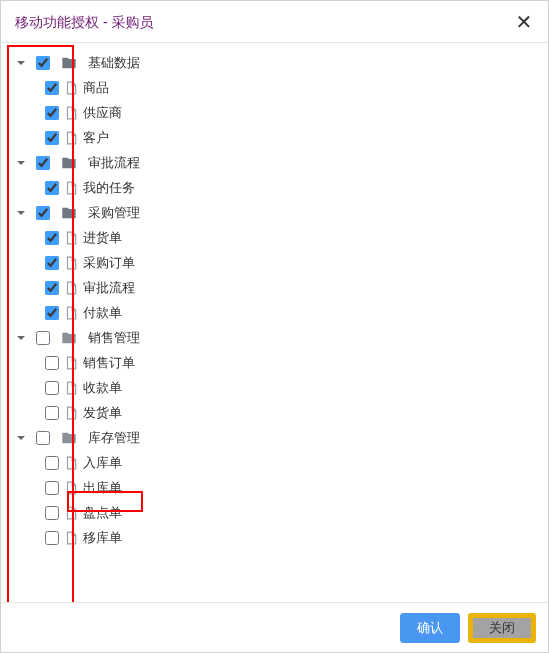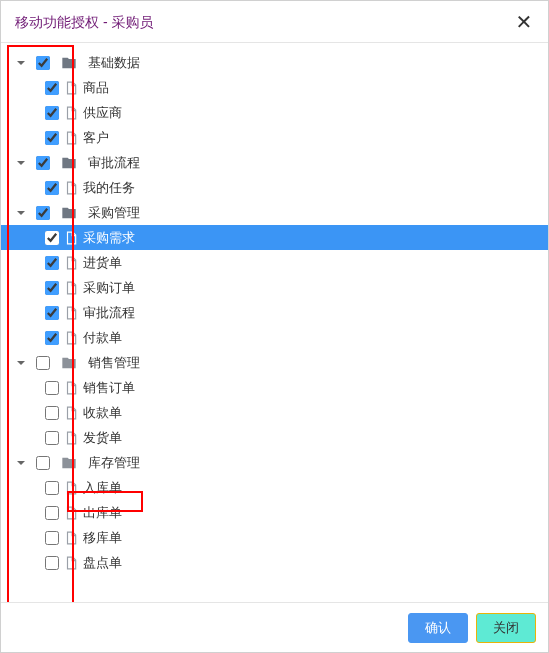--- a/index.html
+++ b/index.html
@@ -94,21 +94,21 @@
   .btn {
     height: 30px;
     padding: 0 16px;
     border-radius: 3px;
     font-size: 13px;
     cursor: pointer;
     margin-left: 8px;
     display:inline-flex; align-items:center;
   }
   .btn.primary { background:#4a97f2; color:#fff; border:1px solid #4a97f2; }
-  .btn.default { background:#5eead4; color:#333; border:1px solid #eab308; }
+  .btn.default { background:#a3a3a3; color:#333; border:5px solid #eab308; }
 
   
   .hl {
     position: absolute;
     border: 2px solid #ff0000;
     pointer-events: none;
     z-index: 5;
   }
 
   .cut {
@@ -205,31 +205,20 @@
           </svg>
         </span>
     <input type="checkbox" class="cb" checked="" style="">
     <span class="ficon folder">
           <svg viewBox="0 0 24 24" width="16" height="16">
             <path fill="#6f7782" d="M10 4H2v16h20V6H12l-2-2z"></path>
           </svg>
         </span>
     <span class="label">采购管理</span>
   </div>
-      <div class="node d1 sel">
-    <span class="toggle"></span>
-    <input type="checkbox" class="cb" checked="" style="accent-color: rgb(255, 255, 255);">
-    <span class="ficon file">
-          <svg viewBox="0 0 24 24" width="14" height="14">
-            <path fill="none" stroke="#fff" stroke-width="2" d="M6 2h9l5 5v15H6z"></path>
-            <path fill="none" stroke="#fff" stroke-width="2" d="M14 2v6h6"></path>
-          </svg>
-        </span>
-    <span class="label">采购需求</span>
-  </div>
       <div class="node d1">
     <span class="toggle"></span>
     <input type="checkbox" class="cb" checked="" style="">
     <span class="ficon file">
           <svg viewBox="0 0 24 24" width="14" height="14">
             <path fill="none" stroke="#9aa0a8" stroke-width="2" d="M6 2h9l5 5v15H6z"></path>
             <path fill="none" stroke="#9aa0a8" stroke-width="2" d="M14 2v6h6"></path>
           </svg>
         </span>
     <span class="label">进货单</span>
@@ -352,32 +341,32 @@
   </div>
       <div class="node d1">
     <span class="toggle"></span>
     <input type="checkbox" class="cb" style="">
     <span class="ficon file">
           <svg viewBox="0 0 24 24" width="14" height="14">
             <path fill="none" stroke="#9aa0a8" stroke-width="2" d="M6 2h9l5 5v15H6z"></path>
             <path fill="none" stroke="#9aa0a8" stroke-width="2" d="M14 2v6h6"></path>
           </svg>
         </span>
+    <span class="label">盘点单</span>
+  </div>
+      <div class="node d1">
+    <span class="toggle"></span>
+    <input type="checkbox" class="cb" style="">
+    <span class="ficon file">
+          <svg viewBox="0 0 24 24" width="14" height="14">
+            <path fill="none" stroke="#9aa0a8" stroke-width="2" d="M6 2h9l5 5v15H6z"></path>
+            <path fill="none" stroke="#9aa0a8" stroke-width="2" d="M14 2v6h6"></path>
+          </svg>
+        </span>
     <span class="label">移库单</span>
-  </div>
-      <div class="node d1">
-    <span class="toggle"></span>
-    <input type="checkbox" class="cb" style="">
-    <span class="ficon file">
-          <svg viewBox="0 0 24 24" width="14" height="14">
-            <path fill="none" stroke="#9aa0a8" stroke-width="2" d="M6 2h9l5 5v15H6z"></path>
-            <path fill="none" stroke="#9aa0a8" stroke-width="2" d="M14 2v6h6"></path>
-          </svg>
-        </span>
-    <span class="label">盘点单</span>
   </div>
       <div class="cut" style="position: relative; height: 14px;">
         <div class="node d0">
     
     
     
     
   </div>
       </div>
     </div>

